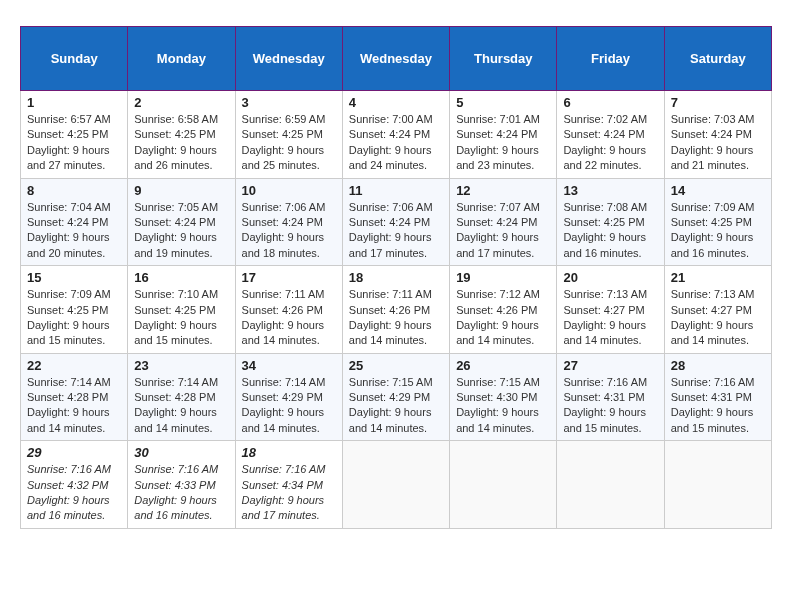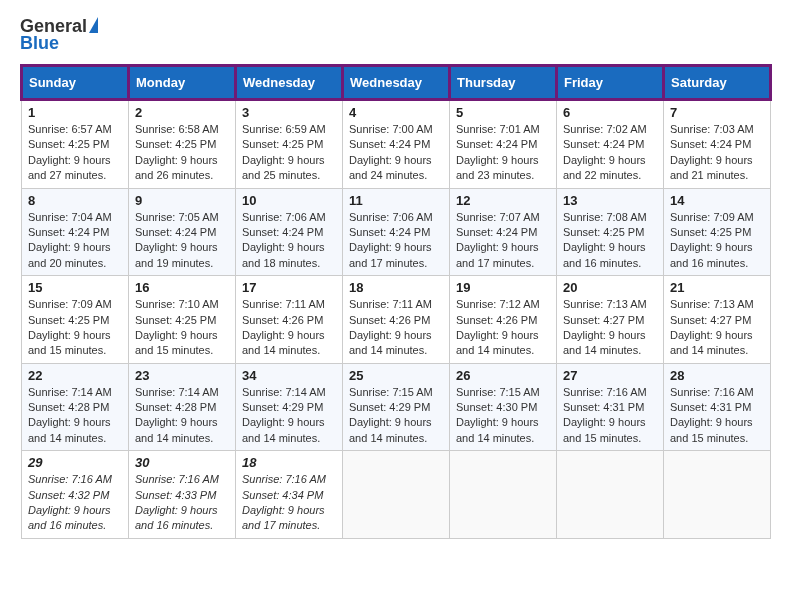--- a/index.html
+++ b/index.html
@@ -44,25 +44,25 @@
       color: #444;
     }
     .calendar-table {
       width: 100%;
       border-collapse: collapse;
       font-size: 11px;
     }
     .calendar-table thead tr th {
       background: #1a6bbf;
       color: #fff;
-      padding: 8px 6px;
+      padding: 24px 6px;
       font-size: 13px;
       font-weight: bold;
-      text-align: left;
-      border: 3px solid #701a75;
+      text-align: center;
+      border: 1px solid #701a75;
     }
     .calendar-table tbody tr td {
       border: 1px solid #ccc;
       vertical-align: top;
       padding: 4px 6px;
       width: calc(100% / 7);
       height: 80px;
       background: #fff;
     }
     .calendar-table tbody tr:nth-child(even) td {
@@ -85,29 +85,20 @@
     }
     .last-row td {
       height: 70px;
       font-style: italic;
     }
   </style>
 </head>
 <body>
 
 <div class="header-area">
-  <div class="logo">
-    <div style="display:flex;flex-direction:column;align-items:flex-start;">
-      <div style="display:flex;align-items:center;">
-        <span class="logo-text-general">General</span>
-        <span style="display:inline-block;width:0;height:0;border-left:9px solid transparent;border-right:0px solid transparent;border-bottom:16px solid #1a6bbf;margin-left:2px;margin-top:-4px;"></span>
-      </div>
-      <span class="logo-text-blue" style="margin-top:-4px;">Blue</span>
-    </div>
-  </div>
 </div>
 
 <table class="calendar-table">
   <thead>
     <tr>
     <th>Sunday</th>
         <th>Monday</th>
         <th>Wednesday</th>
         <th>Wednesday</th>
         <th>Thursday</th>

